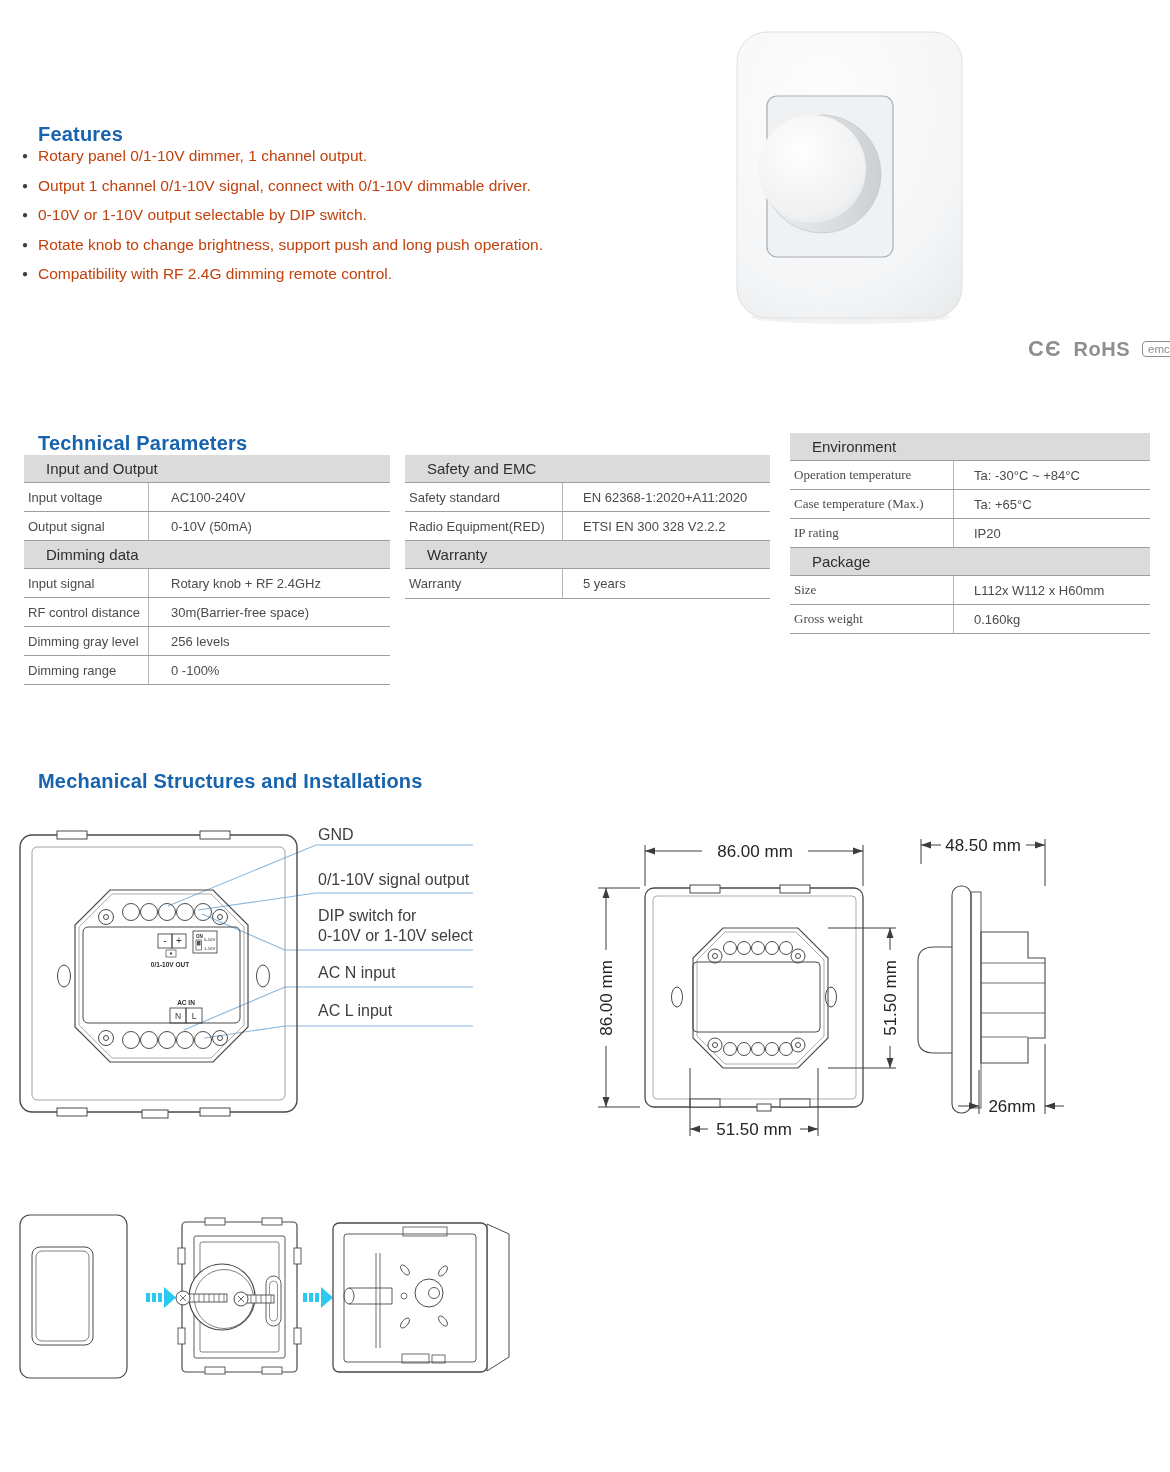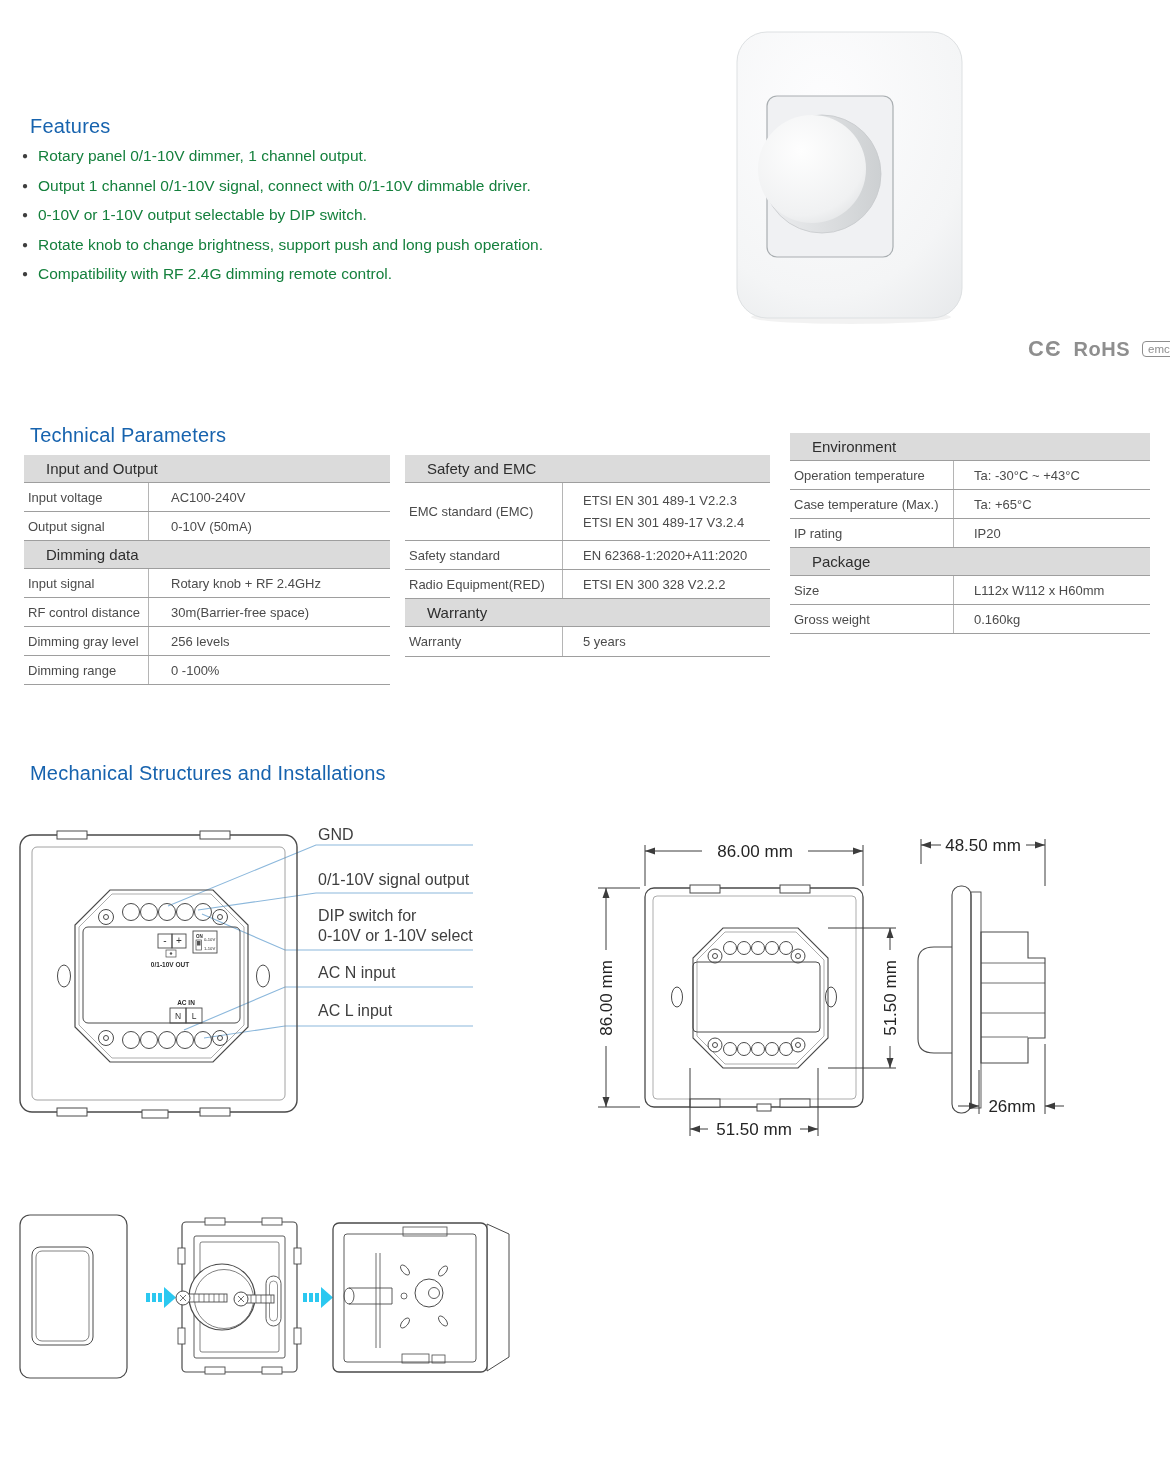--- a/index.html
+++ b/index.html
@@ -1,37 +1,37 @@
 <!DOCTYPE html>
 <html><head>
 <meta charset="utf-8">
 <style>
   html,body{margin:0;padding:0;background:#fff;}
   .page{position:relative;width:1170px;height:1472px;background:#ffffff;
         font-family:"Liberation Sans",sans-serif;overflow:hidden;}
-  .h-blue{position:absolute;margin:8px;color:#1763AE;font-size:20px;font-weight:normal;letter-spacing:.2px;}
+  .h-blue{position:absolute;margin:16px;color:#1763AE;font-size:20px;font-weight:bold;letter-spacing:.2px;}
   
   .feat-list{position:absolute;left:22px;top:141px;margin:0;padding:0;list-style:none;}
-  .feat-list li{position:relative;padding-left:16px;font-size:15.5px;color:#15803d;line-height:29.6px;}
+  .feat-list li{position:relative;padding-left:16px;font-size:15.5px;color:#c2410c;line-height:29.6px;}
   .feat-list li::before{content:"●";position:absolute;left:0;top:0;font-size:10px;line-height:29.6px;color:#3f3f3f;}
   
   .certs{position:absolute;left:1028px;top:336px;display:flex;align-items:center;gap:12px;color:#8E8E8E;}
   .cert-ce{font-size:22px;font-weight:bold;letter-spacing:1px;}
   .cert-rohs{font-size:20px;font-weight:bold;letter-spacing:.5px;}
   .cert-emc{font-size:11.5px;border:1.4px solid #8E8E8E;border-radius:4px;padding:1px 5px;}
   
   .ttable{position:absolute;}
   .thead{height:28px;background:#DBDBDB;display:flex;align-items:center;padding-left:22px;
          font-size:15px;color:#2e2e2e;border-bottom:1px solid #9e9e9e;box-sizing:border-box;}
   .trow{display:flex;height:29px;border-bottom:1px solid #9e9e9e;align-items:stretch;box-sizing:border-box;}
   .trow .lbl{font-size:13px;color:#4b4b4b;padding-left:4px;display:flex;align-items:center;box-sizing:border-box;flex:none;}
   .trow .val{font-size:13px;color:#4b4b4b;border-left:1px solid #b5b5b5;flex:1;display:flex;align-items:center;box-sizing:border-box;}
   .t1 .lbl{width:124px;} .t1 .val{padding-left:22px;}
   .t2 .lbl{width:157px;} .t2 .val{padding-left:20px;}
-  .t3 .lbl{width:163px;} .t3 .val{padding-left:20px;}
+  .t3 .lbl{width:163px;font-family:Liberation Serif, serif;} .t3 .val{padding-left:20px;}
   .trow.h58{height:58px;}
   .val.multi{flex-direction:column;justify-content:center;align-items:flex-start;gap:7px;}
   
   .callout{position:absolute;left:318px;font-size:16px;color:#3e3e3e;line-height:19px;}
   svg{font-family:"Liberation Sans",sans-serif;}
   svg text{stroke:none;}
   .abs{position:absolute;}
 </style>
 </head>
 <body>
@@ -103,47 +103,40 @@
       <div class="val">256 levels</div>
     </div>
     <div class="trow">
       <div class="lbl">Dimming range</div>
       <div class="val">0 -100%</div>
     </div>
   </div>
 
   <div class="ttable t2" style="left:405px;top:455px;width:365px;">
     <div class="thead">Safety and EMC</div>
-    <div class="trow h58">
-      <div class="lbl">EMC standard (EMC)</div>
-      <div class="val multi">
-        <span>ETSI EN 301 489-1 V2.2.3</span>
-        <span>ETSI EN 301 489-17 V3.2.4</span>
-      </div>
-    </div>
     <div class="trow">
       <div class="lbl">Safety standard</div>
       <div class="val">EN 62368-1:2020+A11:2020</div>
     </div>
     <div class="trow">
       <div class="lbl">Radio Equipment(RED)</div>
       <div class="val">ETSI EN 300 328 V2.2.2</div>
     </div>
     <div class="thead">Warranty</div>
     <div class="trow" style="height:30px;">
       <div class="lbl">Warranty</div>
       <div class="val">5 years</div>
     </div>
   </div>
 
   <div class="ttable t3" style="left:790px;top:433px;width:360px;">
     <div class="thead">Environment</div>
     <div class="trow">
       <div class="lbl">Operation temperature</div>
-      <div class="val">Ta: -30°C ~ +43°C</div>
+      <div class="val">Ta: -30°C ~ +84°C</div>
     </div>
     <div class="trow">
       <div class="lbl">Case temperature (Max.)</div>
       <div class="val">Ta: +65°C</div>
     </div>
     <div class="trow">
       <div class="lbl">IP rating</div>
       <div class="val">IP20</div>
     </div>
     <div class="thead">Package</div>

